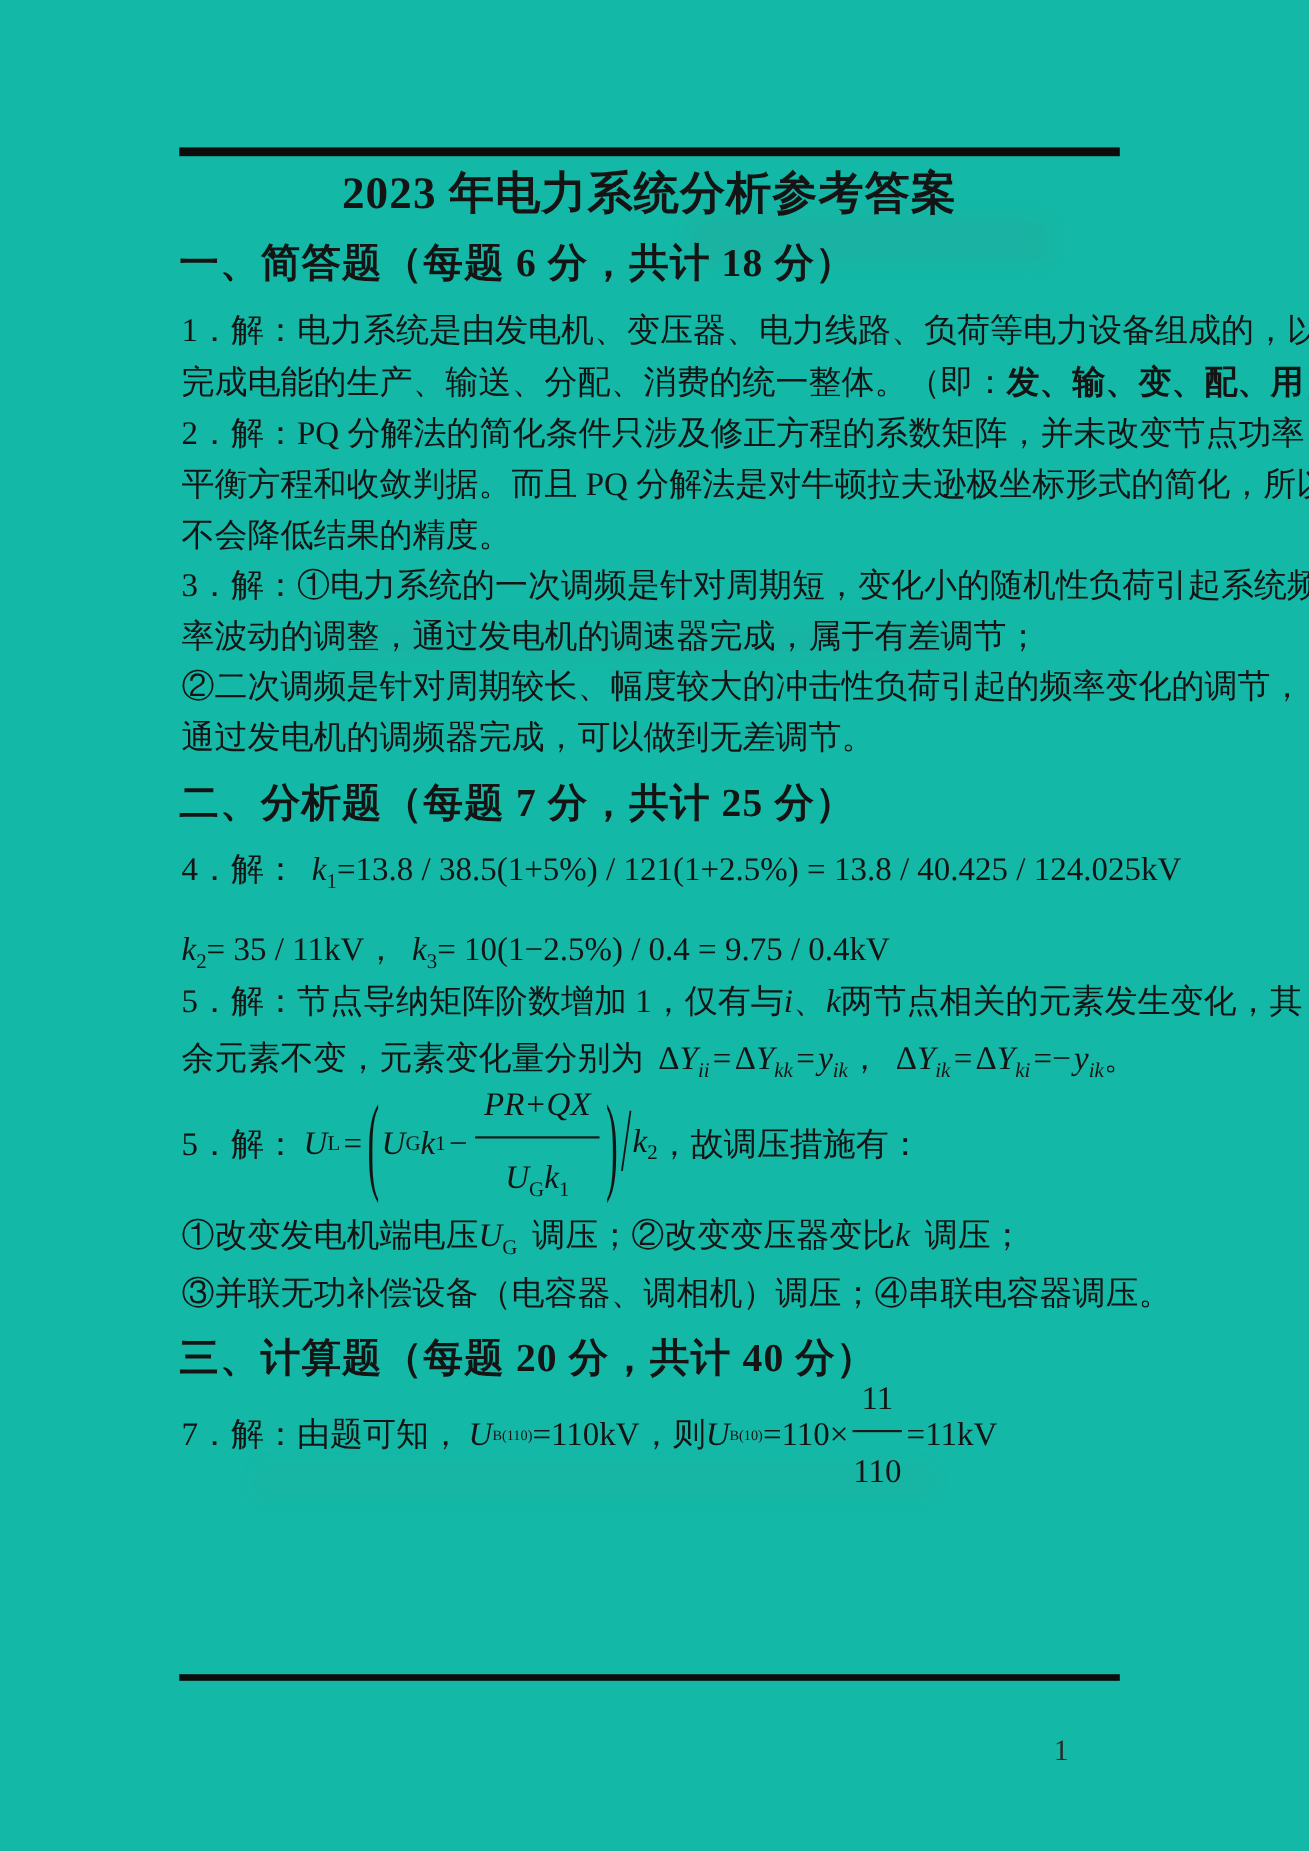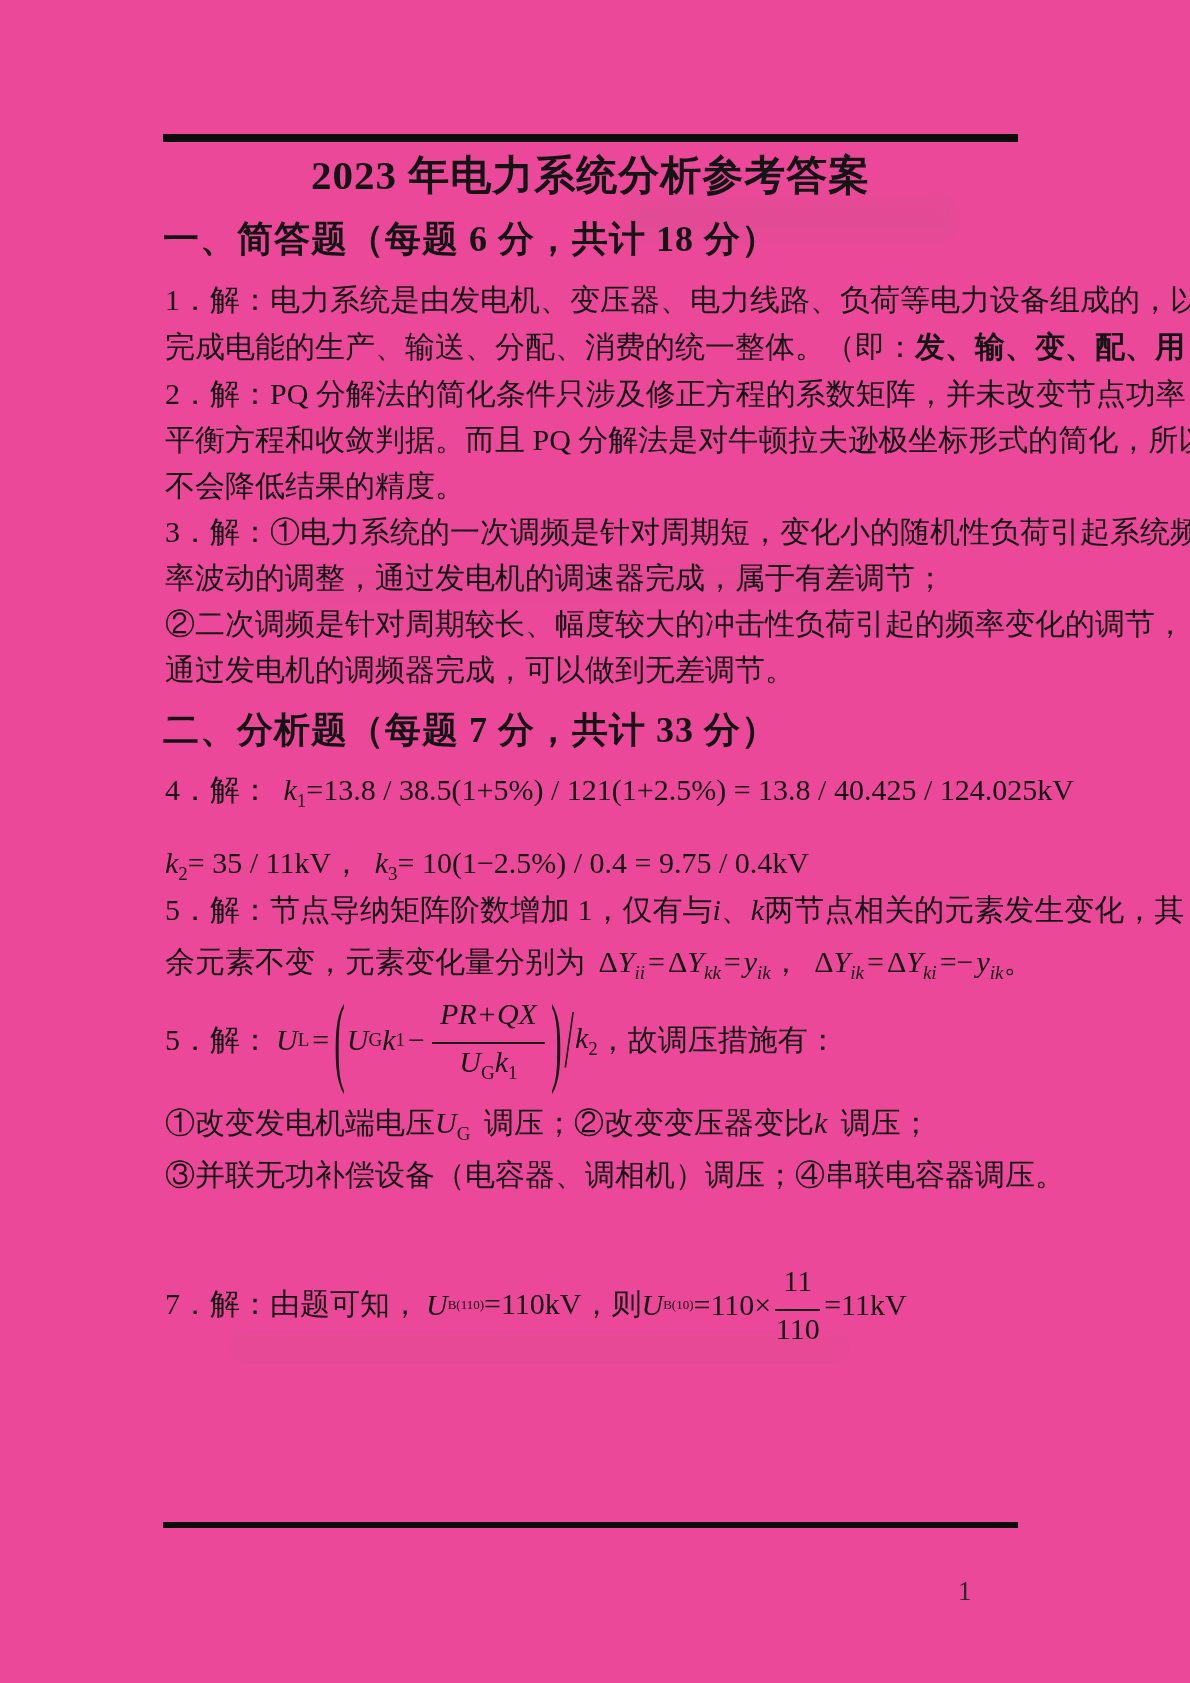--- a/index.html
+++ b/index.html
@@ -1,20 +1,20 @@
 <!DOCTYPE html>
 <html><head>
 <meta charset="utf-8">
 <style>
   html,body { margin:0; padding:0; background:#e8e8e8; }
   .page {
     position:relative;
     width:1190px; height:1683px;
     margin:0 auto;
-    background:#ec4899;
+    background:#14b8a6;
     overflow:hidden;
     font-family:"Liberation Serif","DejaVu Serif",serif;
     color:#141414;
   }
   .rule { position:absolute; left:163px; width:855px; background:#0c0c0c; }
   .rule.top { top:134px; height:8px; }
   .rule.bottom { top:1522px; height:6px; }
 
   .doc-title {
     position:absolute; top:148px; left:163px; width:855px;
@@ -31,21 +31,21 @@
   }
   .b { font-weight:bold; }
 
   
   .v { font-style:italic; }
   .s { font-size:19px; vertical-align:-7px; }
   .s2 { font-size:13px; vertical-align:-8px; }
   .mgap { padding:0 3px; }
   .frac { display:inline-block; vertical-align:middle; text-align:center; line-height:1.12; margin:0 4px; }
   .frac .num { display:block; border-bottom:2px solid #1a1a1a; padding:0 8px 11px; }
-  .frac .den { display:block; padding-top:1px; }
+  .frac .den { display:block; padding-top:19px; }
   .bigparen { display:inline-block; transform:scaleY(3.1); transform-origin:center; font-size:32px; font-weight:300; vertical-align:middle; padding:0 2px; }
   .bigslash { display:inline-block; transform:scaleY(2.4) ; transform-origin:center; font-size:34px; vertical-align:middle; padding:0 1px; }
   .lowered { display:inline-block; vertical-align:-30px; }
   .flexline { display:flex; align-items:center; }
 
   .page-number { position:absolute; top:1576px; left:958px; font-size:27px; color:#2a2a2a; }
 
   .artifact { position:absolute; background:#6a6a6a; filter:blur(9px); border-radius:10px; }
   .a1 { top:198px; left:625px; width:330px; height:42px; opacity:.07; }
   .a2 { top:566px; left:300px; width:560px; height:34px; opacity:.05; }
@@ -71,21 +71,21 @@
 
   <div class="line" style="top:374px">2．解：PQ 分解法的简化条件只涉及修正方程的系数矩阵，并未改变节点功率</div>
   <div class="line" style="top:420px">平衡方程和收敛判据。而且 PQ 分解法是对牛顿拉夫逊极坐标形式的简化，所以</div>
   <div class="line" style="top:466px">不会降低结果的精度。</div>
 
   <div class="line" style="top:512px">3．解：①电力系统的一次调频是针对周期短，变化小的随机性负荷引起系统频</div>
   <div class="line" style="top:604px">②二次调频是针对周期较长、幅度较大的冲击性负荷引起的频率变化的调节，</div>
   <div class="line" style="top:558px">率波动的调整，通过发电机的调速器完成，属于有差调节；</div>
   <div class="line" style="top:650px">通过发电机的调频器完成，可以做到无差调节。</div>
 
-  <div class="heading" style="top:706px">二、分析题（每题 7 分，共计 33 分）</div>
+  <div class="heading" style="top:706px">二、分析题（每题 7 分，共计 25 分）</div>
 
   <div class="line" style="top:770px">
     <span>4．解：</span><span class="mgap"> </span><span class="v">k</span><span class="s">1</span><span>=13.8 / 38.5(1+5%) / 121(1+2.5%) = 13.8 / 40.425 / 124.025kV</span>
   </div>
   <div class="line" style="top:843px">
     <span class="v">k</span><span class="s">2</span><span>= 35 / 11kV，</span><span class="mgap"> </span><span class="v">k</span><span class="s">3</span><span>= 10(1−2.5%) / 0.4 = 9.75 / 0.4kV</span>
   </div>
 
   <div class="line" style="top:890px">
     <span>5．解：节点导纳矩阵阶数增加 1，仅有与</span><span class="v">i</span><span>、</span><span class="v">k</span><span>两节点相关的元素发生变化，其</span>
@@ -114,20 +114,21 @@
     <span class="bigslash">/</span>
     <span class="lowered"><span class="v">k</span><span class="s">2</span></span>
     <span>，故调压措施有：</span>
   </div>
 
   <div class="line" style="top:1103px">
     <span>①改变发电机端电压</span><span class="v">U</span><span class="s">G</span><span class="mgap"> </span><span>调压；②改变变压器变比</span><span class="v">k</span><span class="mgap"> </span><span>调压；</span>
   </div>
   <div class="line" style="top:1155px">③并联无功补偿设备（电容器、调相机）调压；④串联电容器调压。</div>
 
+  <div class="heading" style="top:1210px">三、计算题（每题 20 分，共计 40 分）</div>
 
   <div class="line flexline" style="top:1262px;height:85px">
     <span>7．解：由题可知，</span>
       <span class="mgap"> </span>
     <span class="v">U</span>
       <span class="s2">B(110)</span>
     <span>=110kV，则</span>
     <span class="v">U</span>
       <span class="s2">B(10)</span>
     <span>=110×</span>

